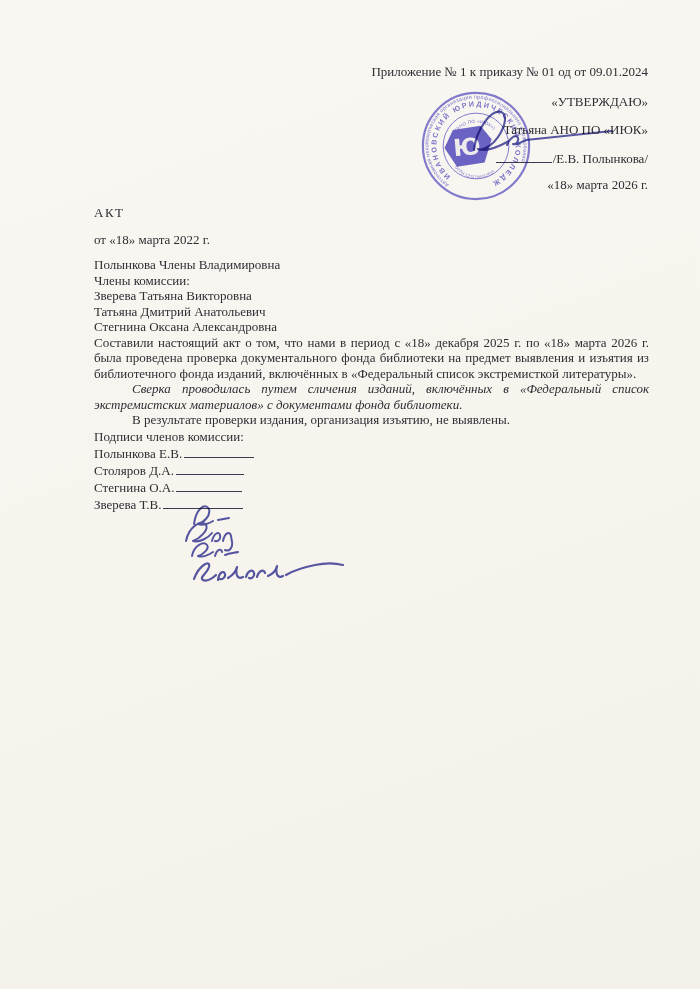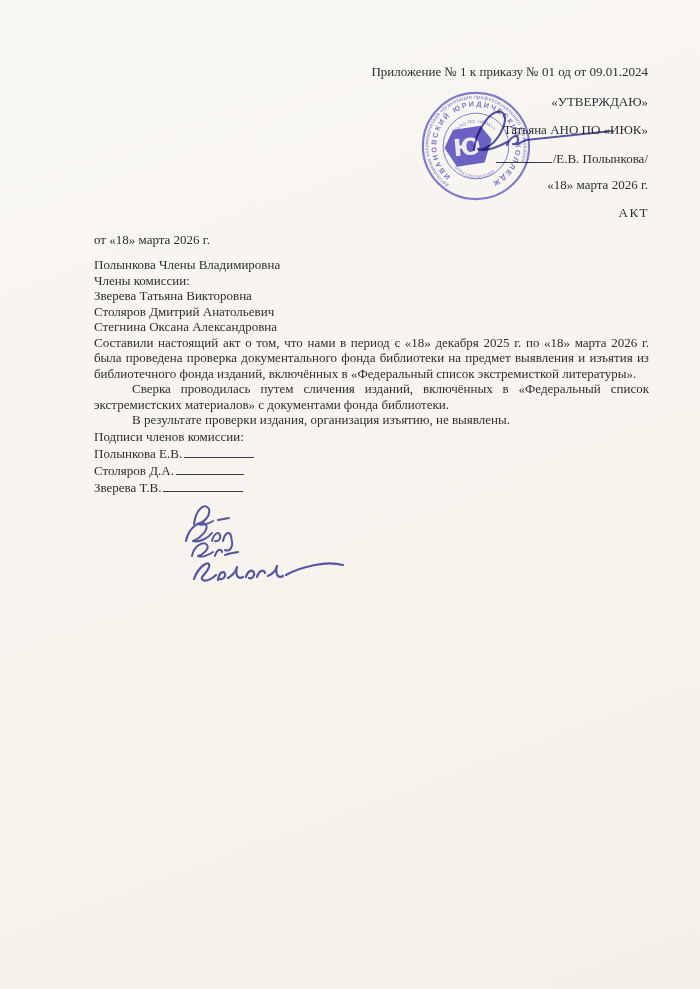--- a/index.html
+++ b/index.html
@@ -21,25 +21,25 @@
   .u-line{
     display:inline-block;width:56px;height:3px;
     border-bottom:1.2px solid #3a3a50;vertical-align:baseline;margin-right:1px;
   }
   
   .body-col{
     position:absolute;left:94px;top:205px;width:555px;
     font-size:13px;line-height:15.5px;
   }
   .body-col p{margin:0;}
-  .doc-title{text-align:right;letter-spacing:1.5px;margin-bottom:11px;}
+  .doc-title{text-align:left;letter-spacing:1.5px;margin-bottom:11px;}
   .date-line{margin-bottom:10px;}
   .para{text-align:justify;}
   .indent{text-indent:38px;}
-  .mb12{margin-bottom:12px;}
+  .mb12{margin-bottom:12px;font-style:italic;}
   .mb13{margin-bottom:13px;}
   .names div{white-space:nowrap;}
   .result-line{margin-bottom:14px;}
   .sign-label{line-height:17px;}
   .sig-row{line-height:17px;white-space:nowrap;}
   .sig-underline{
     display:inline-block;height:3px;border-bottom:1.2px solid #3a3a50;
     vertical-align:baseline;margin-left:2px;
   }
   .w70{width:70px;} .w68{width:68px;} .w66{width:66px;} .w80{width:80px;}
@@ -105,38 +105,39 @@
   <svg class="director-sig-svg" viewBox="0 0 175 68">
     <g fill="none" stroke-width="2.1" stroke-linecap="round" stroke-linejoin="round" opacity="0.92" stroke="#41419e">
       <path d="M 16,48 C 18,28 33,7 43,10 C 51,13 46,29 36,40 C 30,46 22,49 20,47 C 28,50 42,44 51,39
                M 49,43 C 53,34 59,32 60,36 C 61,40 57,43 55,42 C 59,43 64,40 68,38
                L 154,29"></path>
     </g>
   </svg>
 
   <div class="body-col">
     <div class="doc-title">АКТ</div>
-    <div class="date-line">от «18» марта 2026 г.</div>
+    <div class="date-line">от «18» марта 2022 г.</div>
 
 
     <div class="names">
       <div>Полынкова Члены Владимировна</div>
       <div>Члены комиссии:</div>
       <div>Зверева Татьяна Викторовна</div>
-      <div>Столяров Дмитрий Анатольевич</div>
+      <div>Татьяна Дмитрий Анатольевич</div>
       <div>Стегнина Оксана Александровна</div>
     </div>
 
     <p class="para">Составили настоящий акт о том, что нами в период с «18» декабря 2025 г. по «18» марта 2026 г. была проведена проверка документального фонда библиотеки на предмет выявления и изъятия из библиотечного фонда изданий, включённых в «Федеральный список экстремисткой литературы».</p>
     <p class="para indent mb12">Сверка проводилась путем сличения изданий, включённых в «Федеральный список экстремистских материалов» с документами фонда библиотеки.</p>
     <p class="indent result-line">В результате проверки издания, организация изъятию, не выявлены.</p>
 
     <div class="sign-label">Подписи членов комиссии:</div>
     <div class="sig-row"><span>Полынкова Е.В.</span><span class="sig-underline w70"></span></div>
     <div class="sig-row"><span>Столяров Д.А.</span><span class="sig-underline w68"></span></div>
+    <div class="sig-row"><span>Стегнина О.А.</span><span class="sig-underline w66"></span></div>
     <div class="sig-row"><span>Зверева Т.В.</span><span class="sig-underline w80"></span></div>
   </div>
 
   <svg class="member-sigs-svg" viewBox="0 0 250 105">
     <g fill="none" stroke-linecap="round" stroke-linejoin="round" opacity="0.92" stroke="#41419e">
       <path stroke-width="2" d="M 44,29 C 46,14 55,7 59,14 C 61,21 53,28 48,29 C 53,31 60,28 63,26 M 68,25 L 79,23"></path>
       <path stroke-width="2" d="M 36,46 C 39,31 52,24 56,30 C 59,35 49,44 43,46 C 50,48 59,42 62,38
                M 62,46 C 64,38 69,36 70,40 C 71,44 68,47 65,46
                M 73,46 C 75,37 80,36 81,41 L 82,47 C 83,53 79,57 75,55"></path>
       <path stroke-width="2" d="M 42,61 C 44,50 54,46 57,50 C 60,54 52,60 48,61 C 53,63 60,59 63,57

